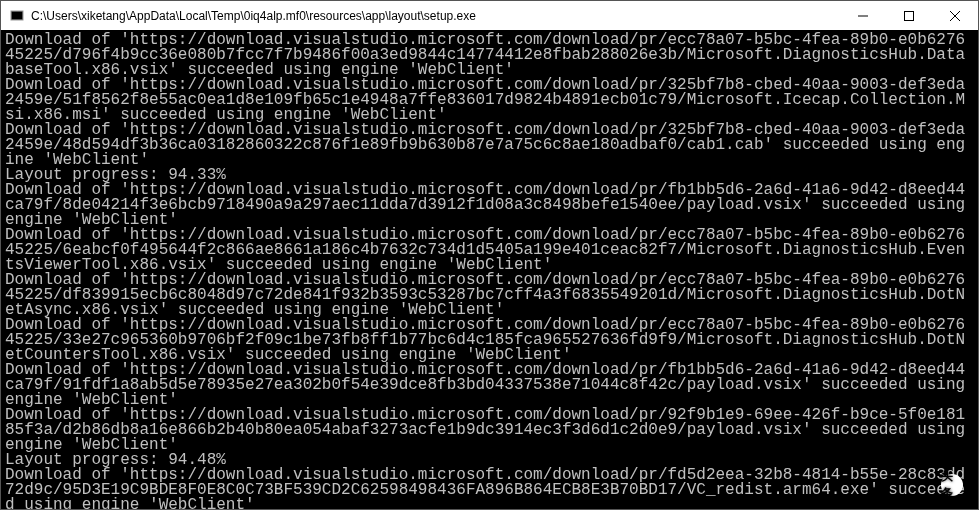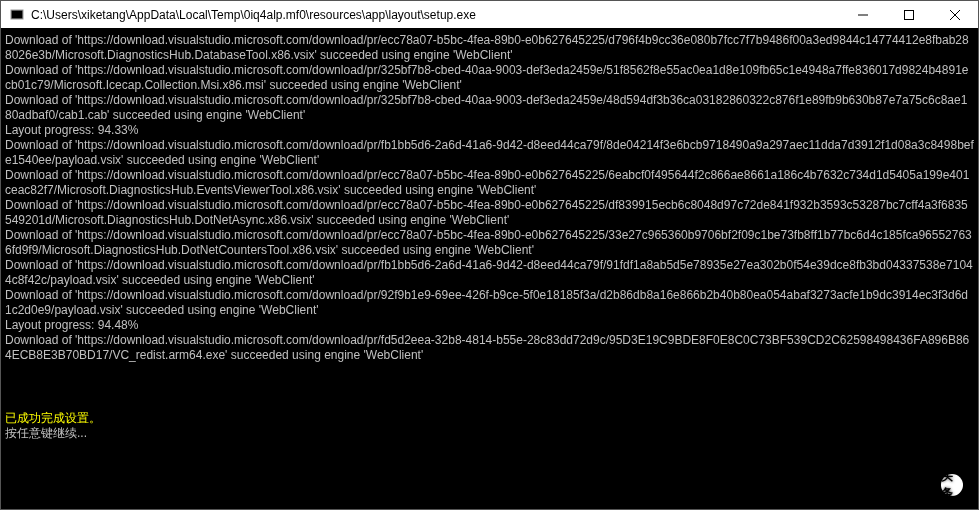--- a/index.html
+++ b/index.html
@@ -1,23 +1,23 @@
 <!DOCTYPE html>
 <html><head>
 <meta charset="utf-8">
 <style>
 * { margin: 0; padding: 0; box-sizing: border-box; }
 html, body { width: 979px; height: 510px; overflow: hidden; font-family: "Segoe UI", sans-serif; }
 .window { width: 979px; height: 510px; background: #fff; display: flex; flex-direction: column; border: 1px solid #555; }
-.titlebar { height: 30px; background: #fff; display: flex; align-items: center; border-bottom: 3px solid #000000; }
+.titlebar { height: 30px; background: #fff; display: flex; align-items: center; border-bottom: 1px solid #000000; }
 .titlebar-icon { width: 16px; height: 16px; margin: 0 6px 0 8px; display: flex; align-items: center; justify-content: center; }
 .titlebar-title { flex: 1; font-size: 12px; color: #000; white-space: nowrap; overflow: hidden; }
 .win-controls { display: flex; height: 100%; }
 .win-btn { width: 46px; height: 100%; display: flex; align-items: center; justify-content: center; font-size: 10px; color: #000; cursor: pointer; }
-.console { flex: 1; background: #000; color: #c0c0c0; font-family: Liberation Sans, sans-serif; font-size: 12px; line-height: 15px; padding: 2px 4px; overflow: hidden; white-space: pre-wrap; word-break: break-all; }
+.console { flex: 1; background: #000; color: #c0c0c0; font-family: Liberation Mono, monospace; font-size: 16px; line-height: 15px; padding: 2px 4px; overflow: hidden; white-space: pre-wrap; word-break: break-all; }
 .console .line { display: block; }
 .console .yellow { color: #ffff00; margin-top: 48px; }
 .watermark { position: absolute; right: 16px; bottom: 14px; color: rgba(255,255,255,0.9); font-size: 18px; font-weight: 500; display: flex; align-items: flex-start; gap: 6px; pointer-events: none; text-shadow: 0 0 3px rgba(0,0,0,0.8); }
 .watermark .wm-icon { width: 22px; height: 22px; border-radius: 50%; background: #fff; color: #000; display: flex; align-items: center; justify-content: center; font-size: 12px; font-weight: bold; }
 </style>
 </head>
 <body>
 
 <div class="window">
   <div class="titlebar">

